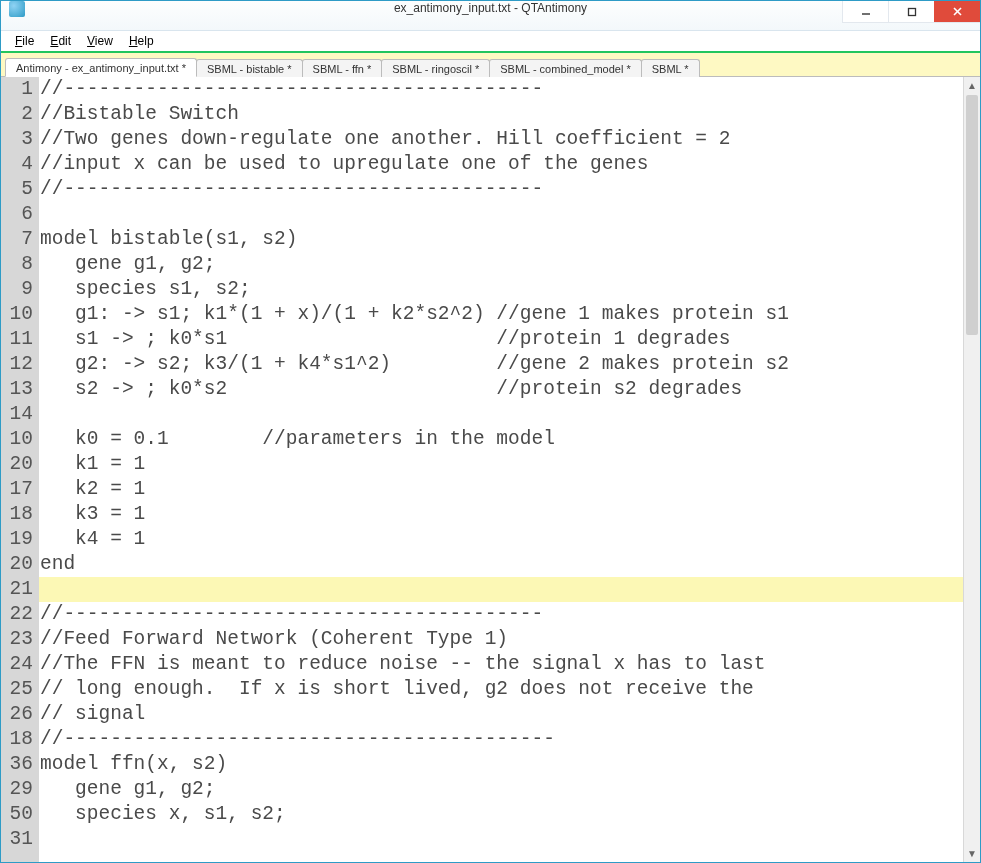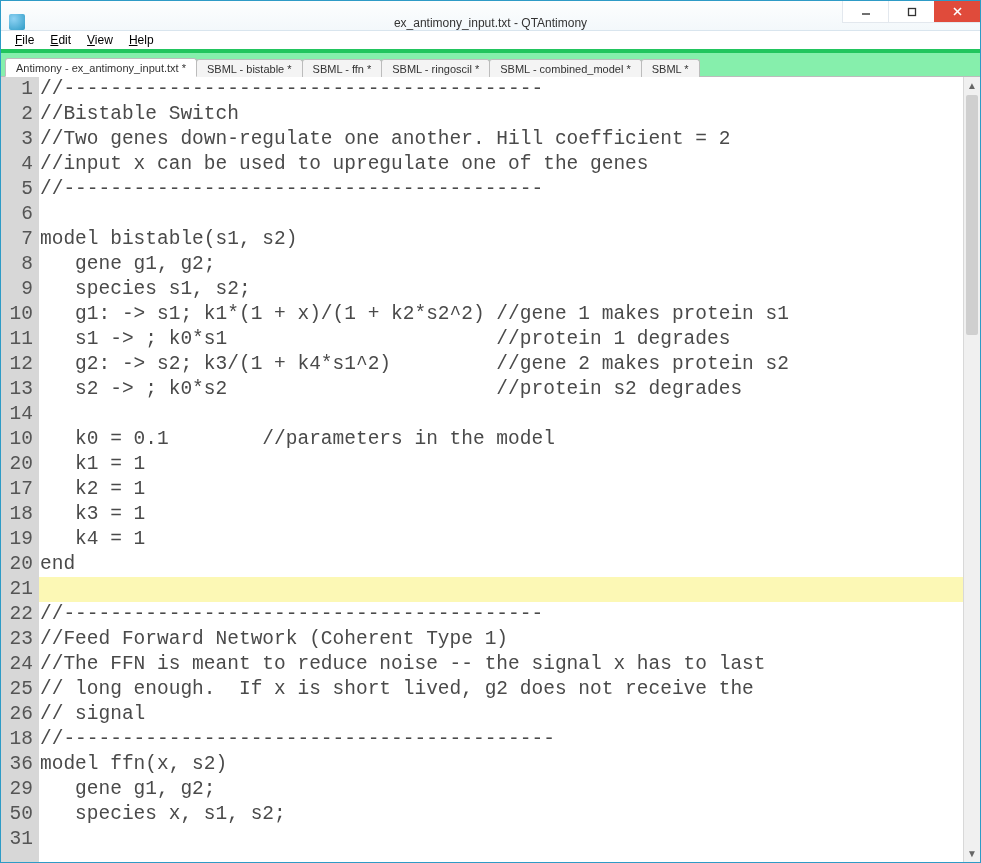--- a/index.html
+++ b/index.html
@@ -16,21 +16,21 @@
       border: 1px solid #2e9bc6;
       display: flex;
       flex-direction: column;
       background: #fff;
     }
     .titlebar {
       height: 30px;
       background: linear-gradient(#fdfefe, #f3f8fb);
       border-bottom: 1px solid #d9e5ee;
       display: flex;
-      align-items: flex-end;
+      align-items: flex-start;
       position: relative;
     }
     .titlebar-icon {
       width: 16px;
       height: 16px;
       margin-left: 8px;
       background: radial-gradient(circle at 30% 30%, #8fd3f4, #2e9bc6);
       border-radius: 2px;
     }
     .titlebar-title {
@@ -65,30 +65,30 @@
     }
     .win-btn svg { display: block; }
     .menubar {
       height: 22px;
       background: #fff;
       display: flex;
       align-items: center;
       padding: 0 6px;
       font-size: 12px;
       color: #000;
-      border-bottom: 4px solid #22c55e;
+      border-bottom: 2px solid #22c55e;
     }
     .menu-item {
       padding: 2px 8px;
       cursor: default;
     }
     .menu-item .ul { text-decoration: underline; }
     .tabbar {
       height: 24px;
-      background: #86efac;
+      background: #fef9c3;
       display: flex;
       align-items: flex-end;
       padding: 0 4px;
       border-bottom: 1px solid #bcbcbc;
       gap: 0;
     }
     .tab {
       font-size: 11px;
       color: #333;
       padding: 3px 10px 2px;

